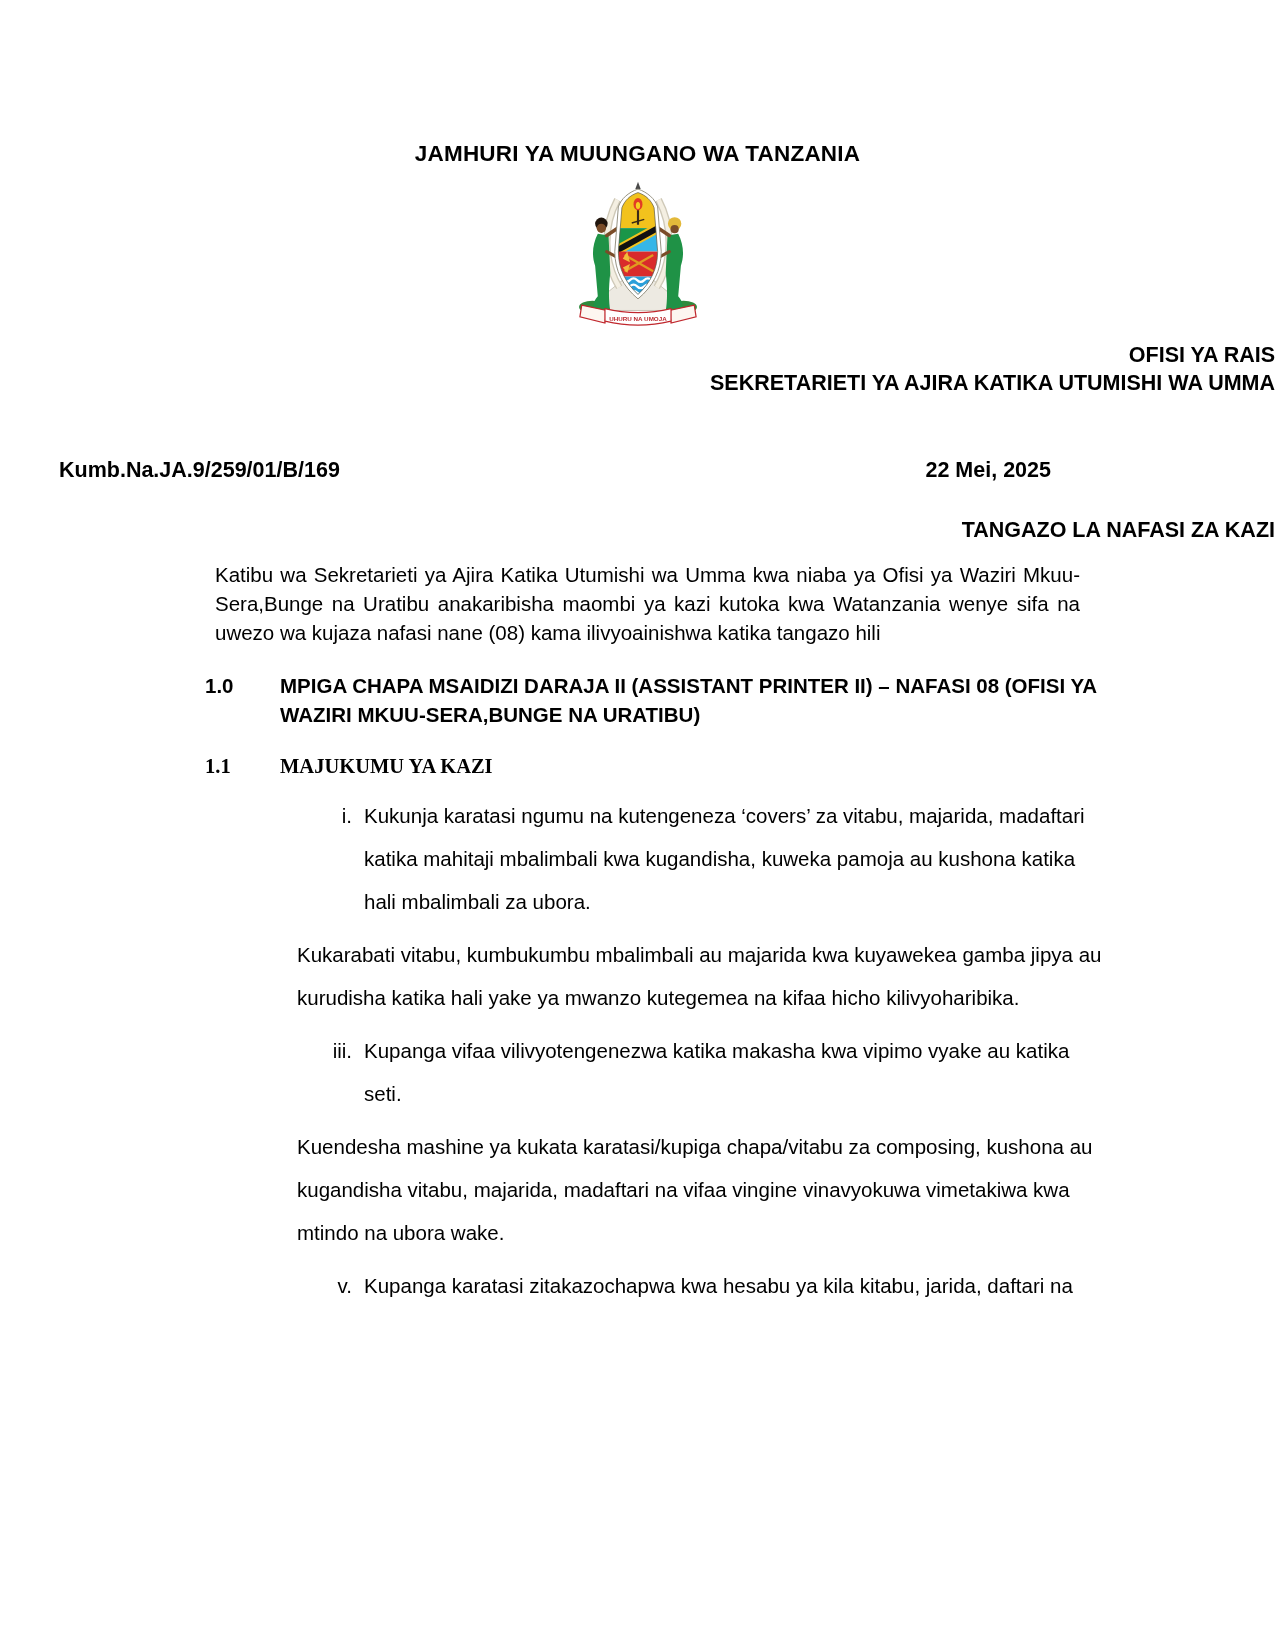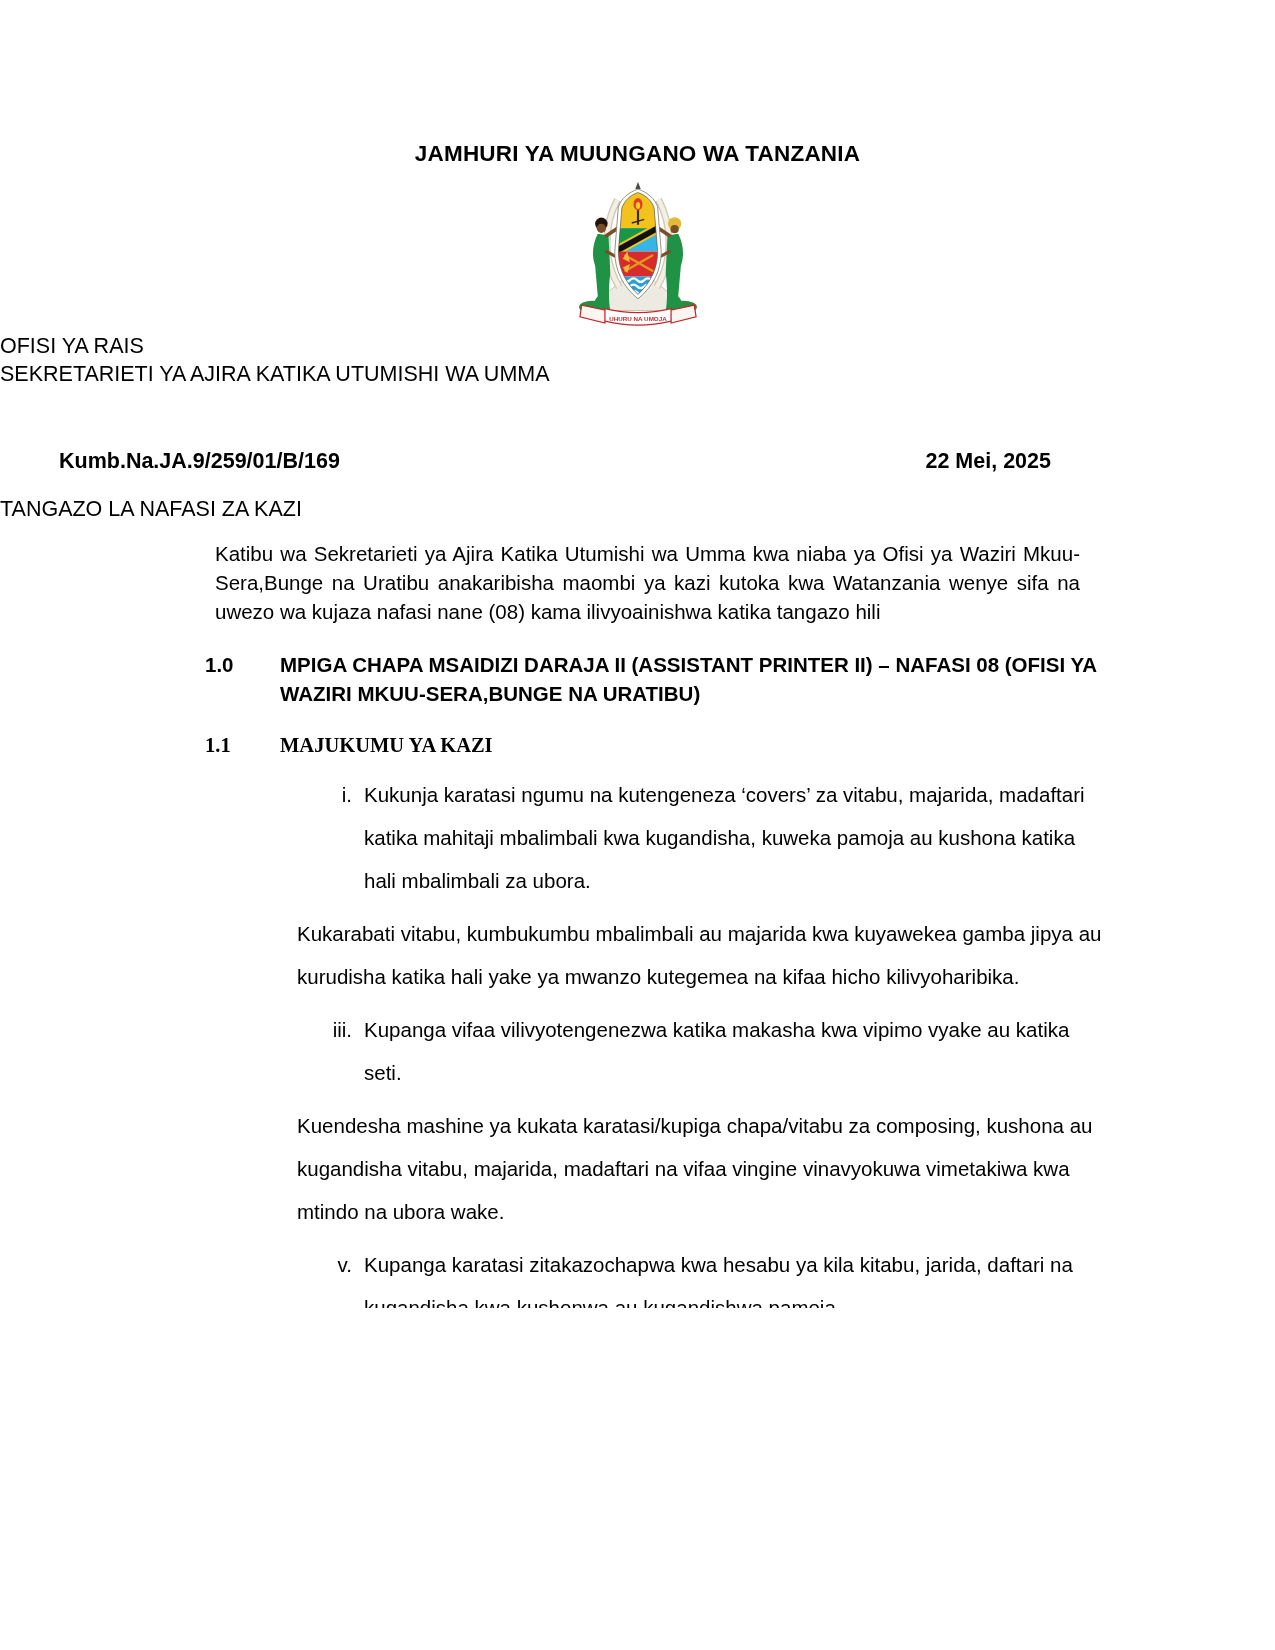--- a/index.html
+++ b/index.html
@@ -19,37 +19,38 @@
     font-size: 22.5px;
     font-weight: bold;
     letter-spacing: 0.2px;
   }
   .emblem-wrap {
     margin-top: 13px;
     text-align: center;
     line-height: 0;
   }
   .office-block {
-    text-align: left;
+    margin-top: 9px;
+    text-align: right;
     font-size: 21.5px;
-    font-weight: normal;
+    font-weight: bold;
     line-height: 28px;
   }
   .ref-row {
     margin: 61px 224px 0 59px;
     display: flex;
     justify-content: space-between;
     font-size: 21.5px;
     font-weight: bold;
   }
   .announcement-title {
-    margin-top: 23px;
-    text-align: left;
+    margin-top: 35px;
+    text-align: right;
     font-size: 21.5px;
-    font-weight: normal;
+    font-weight: bold;
   }
   .intro {
     margin: 17px 195px 0 215px;
     font-size: 20.5px;
     line-height: 29px;
     text-align: justify;
   }
   .sec {
     display: flex;
     font-size: 20.5px;

